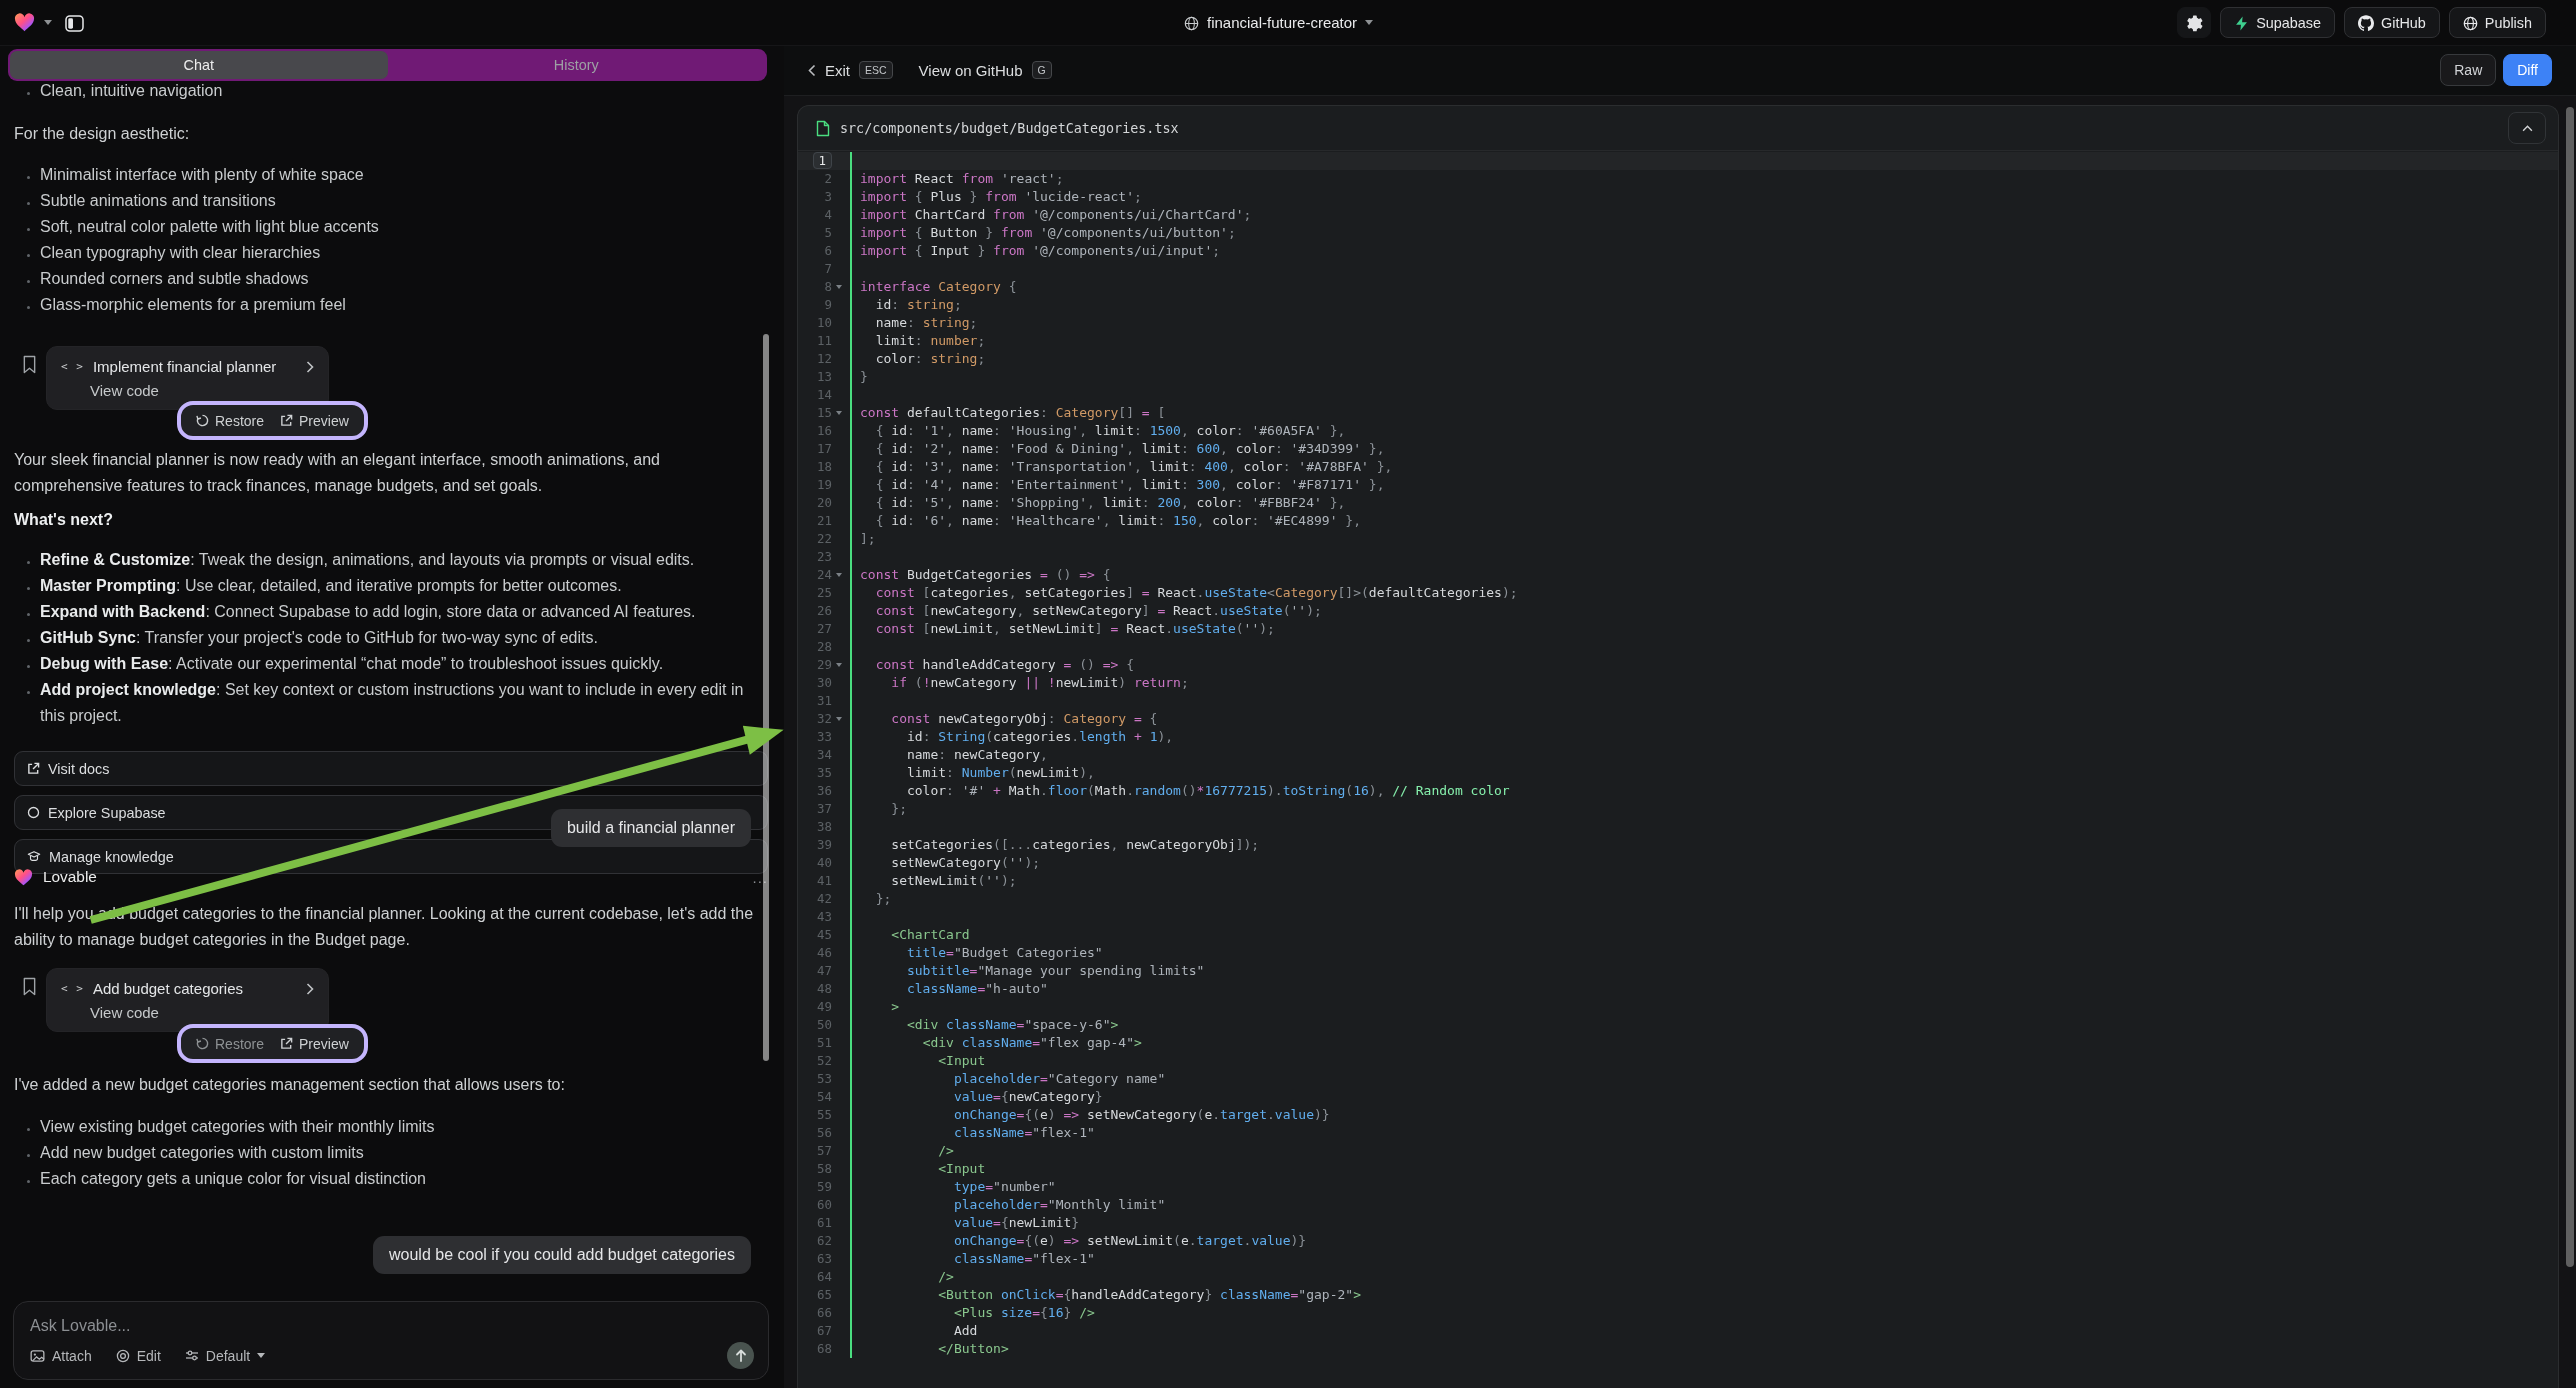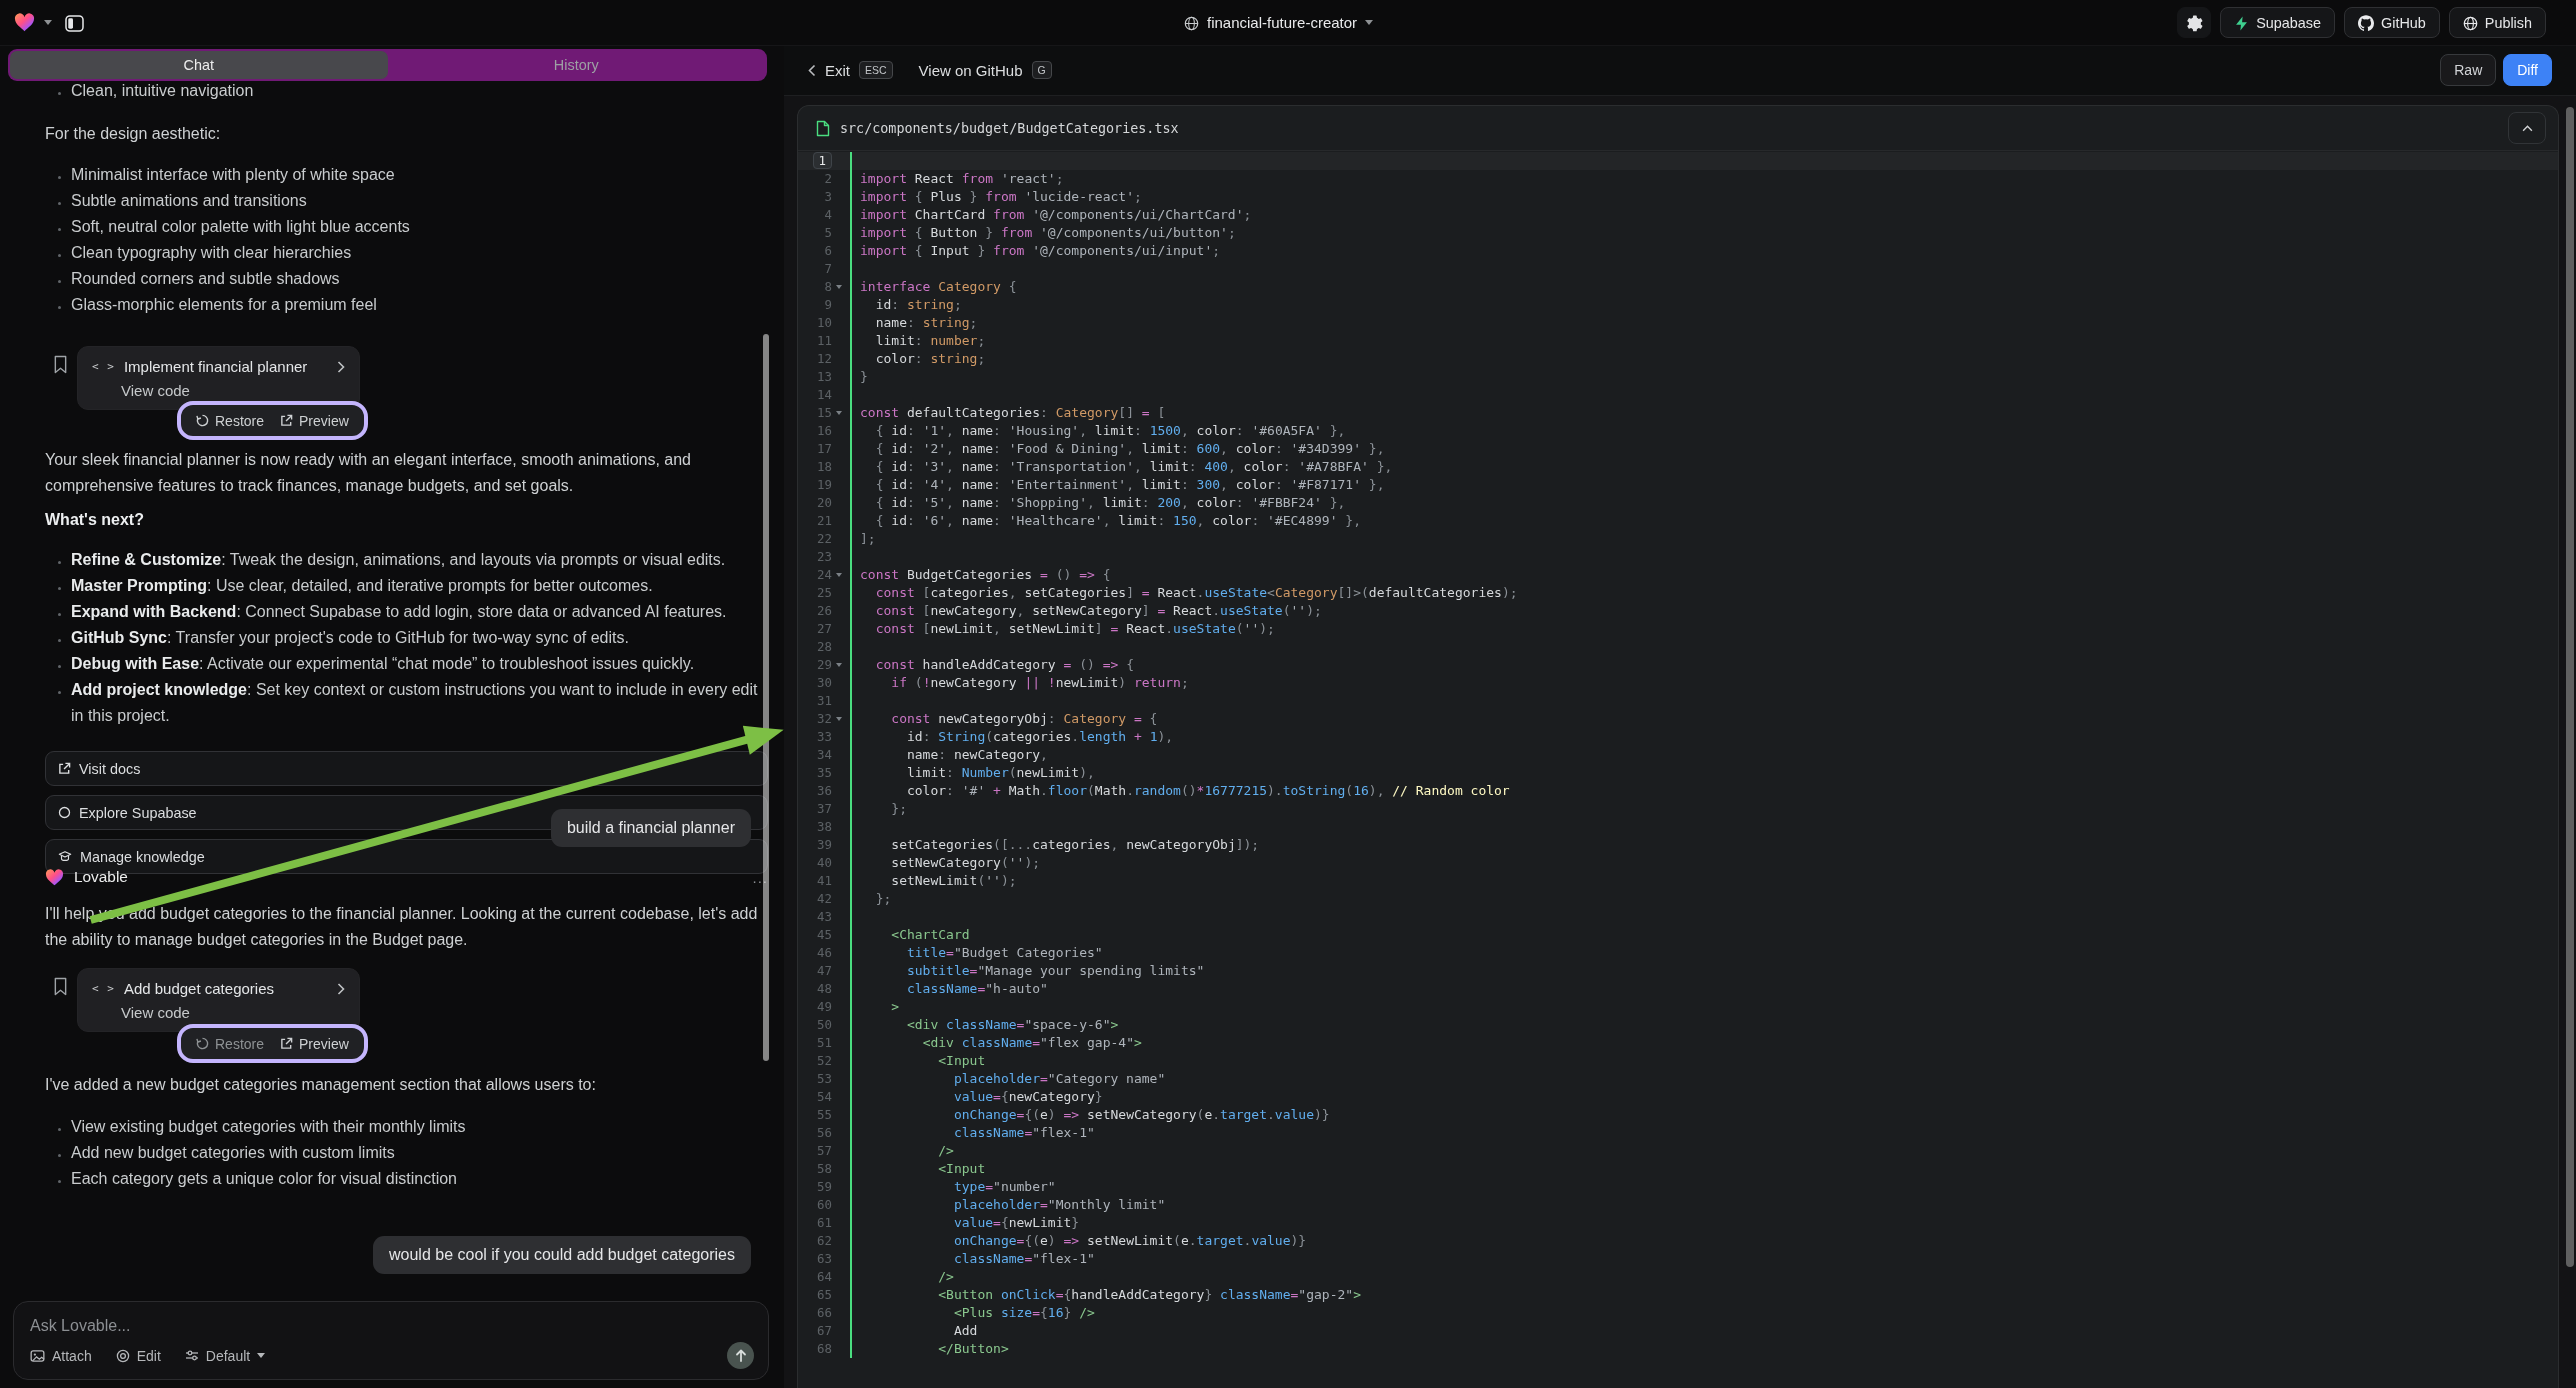--- a/index.html
+++ b/index.html
@@ -25,21 +25,21 @@
         border-top:5px solid #8e9194;display:inline-block;}
 
   
   .chat{position:absolute;left:0;top:45px;width:784px;bottom:0;background:#0c0c0d;}
   .tabs{position:absolute;top:4px;left:8px;width:759px;height:32px;background:#701a75;
         border-radius:9px;display:flex;padding:2px;box-sizing:border-box;}
   .tab{flex:1;display:flex;align-items:center;justify-content:center;font-size:14.4px;
        color:#9da0a4;border-radius:7px;cursor:pointer;}
   .tab.active{background:#48484c;color:#ededee;}
 
-  .blk{position:absolute;left:14px;right:16px;margin-left:31px;}
+  .blk{position:absolute;left:14px;right:16px;}
   .para{font-size:16px;line-height:26px;color:#ced1d3;}
   .b-head{font-size:16px;font-weight:bold;color:#eceeef;}
   ul.chatlist{margin:0;padding-left:26px;}
   ul.chatlist li{font-size:16px;line-height:26px;color:#c9ccce;}
   ul.chatlist li::marker{color:#62666a;font-size:11px;}
   ul.chatlist li b{color:#e9ebec;}
 
   .vcard-row{display:flex;align-items:flex-start;gap:9px;}
   .bookmark{margin-top:9px;}
   .vcard{width:283px;height:64px;background:#202023;border:1px solid #242427;border-radius:11px;
@@ -102,21 +102,21 @@
   .crow .num{width:34px;text-align:right;color:#5c6165;font-size:12.4px;}
   .crow .fold{width:14px;display:flex;align-items:center;justify-content:center;}
   .foldchev{width:0;height:0;border-left:3.5px solid transparent;border-right:3.5px solid transparent;
             border-top:4.5px solid #7b8186;}
   .crow .code{flex:1;border-left:2px solid #4ade80;padding-left:8px;white-space:pre;overflow:hidden;}
   .crow.cur{background:#232527;}
   .crow.cur .num span{border:1px solid #3f4449;background:#2b2e31;border-radius:4px;
                       padding:0 5px;color:#e7e9ea;}
   
   .k{color:#cb76c5;} .t{color:#d19a66;} .s{color:#aeb4bb;} .n{color:#61aeee;}
-  .f{color:#61aeee;} .g{color:#8ac78e;} .p{color:#8b9197;} .c{color:#fef9c3;} .w{color:#d6d9dc;}
+  .f{color:#61aeee;} .g{color:#8ac78e;} .p{color:#8b9197;} .c{color:#86efac;} .w{color:#d6d9dc;}
 
   .win-scrollbar{position:absolute;right:2px;top:107px;width:8px;height:1160px;background:#606060;
                  border-radius:4px;z-index:9;}
 
   .arrow-overlay{position:absolute;left:0;top:0;width:2576px;height:1388px;z-index:8;pointer-events:none;}
 </style>
 </head>
 <body>
 
 <div class="topbar">

